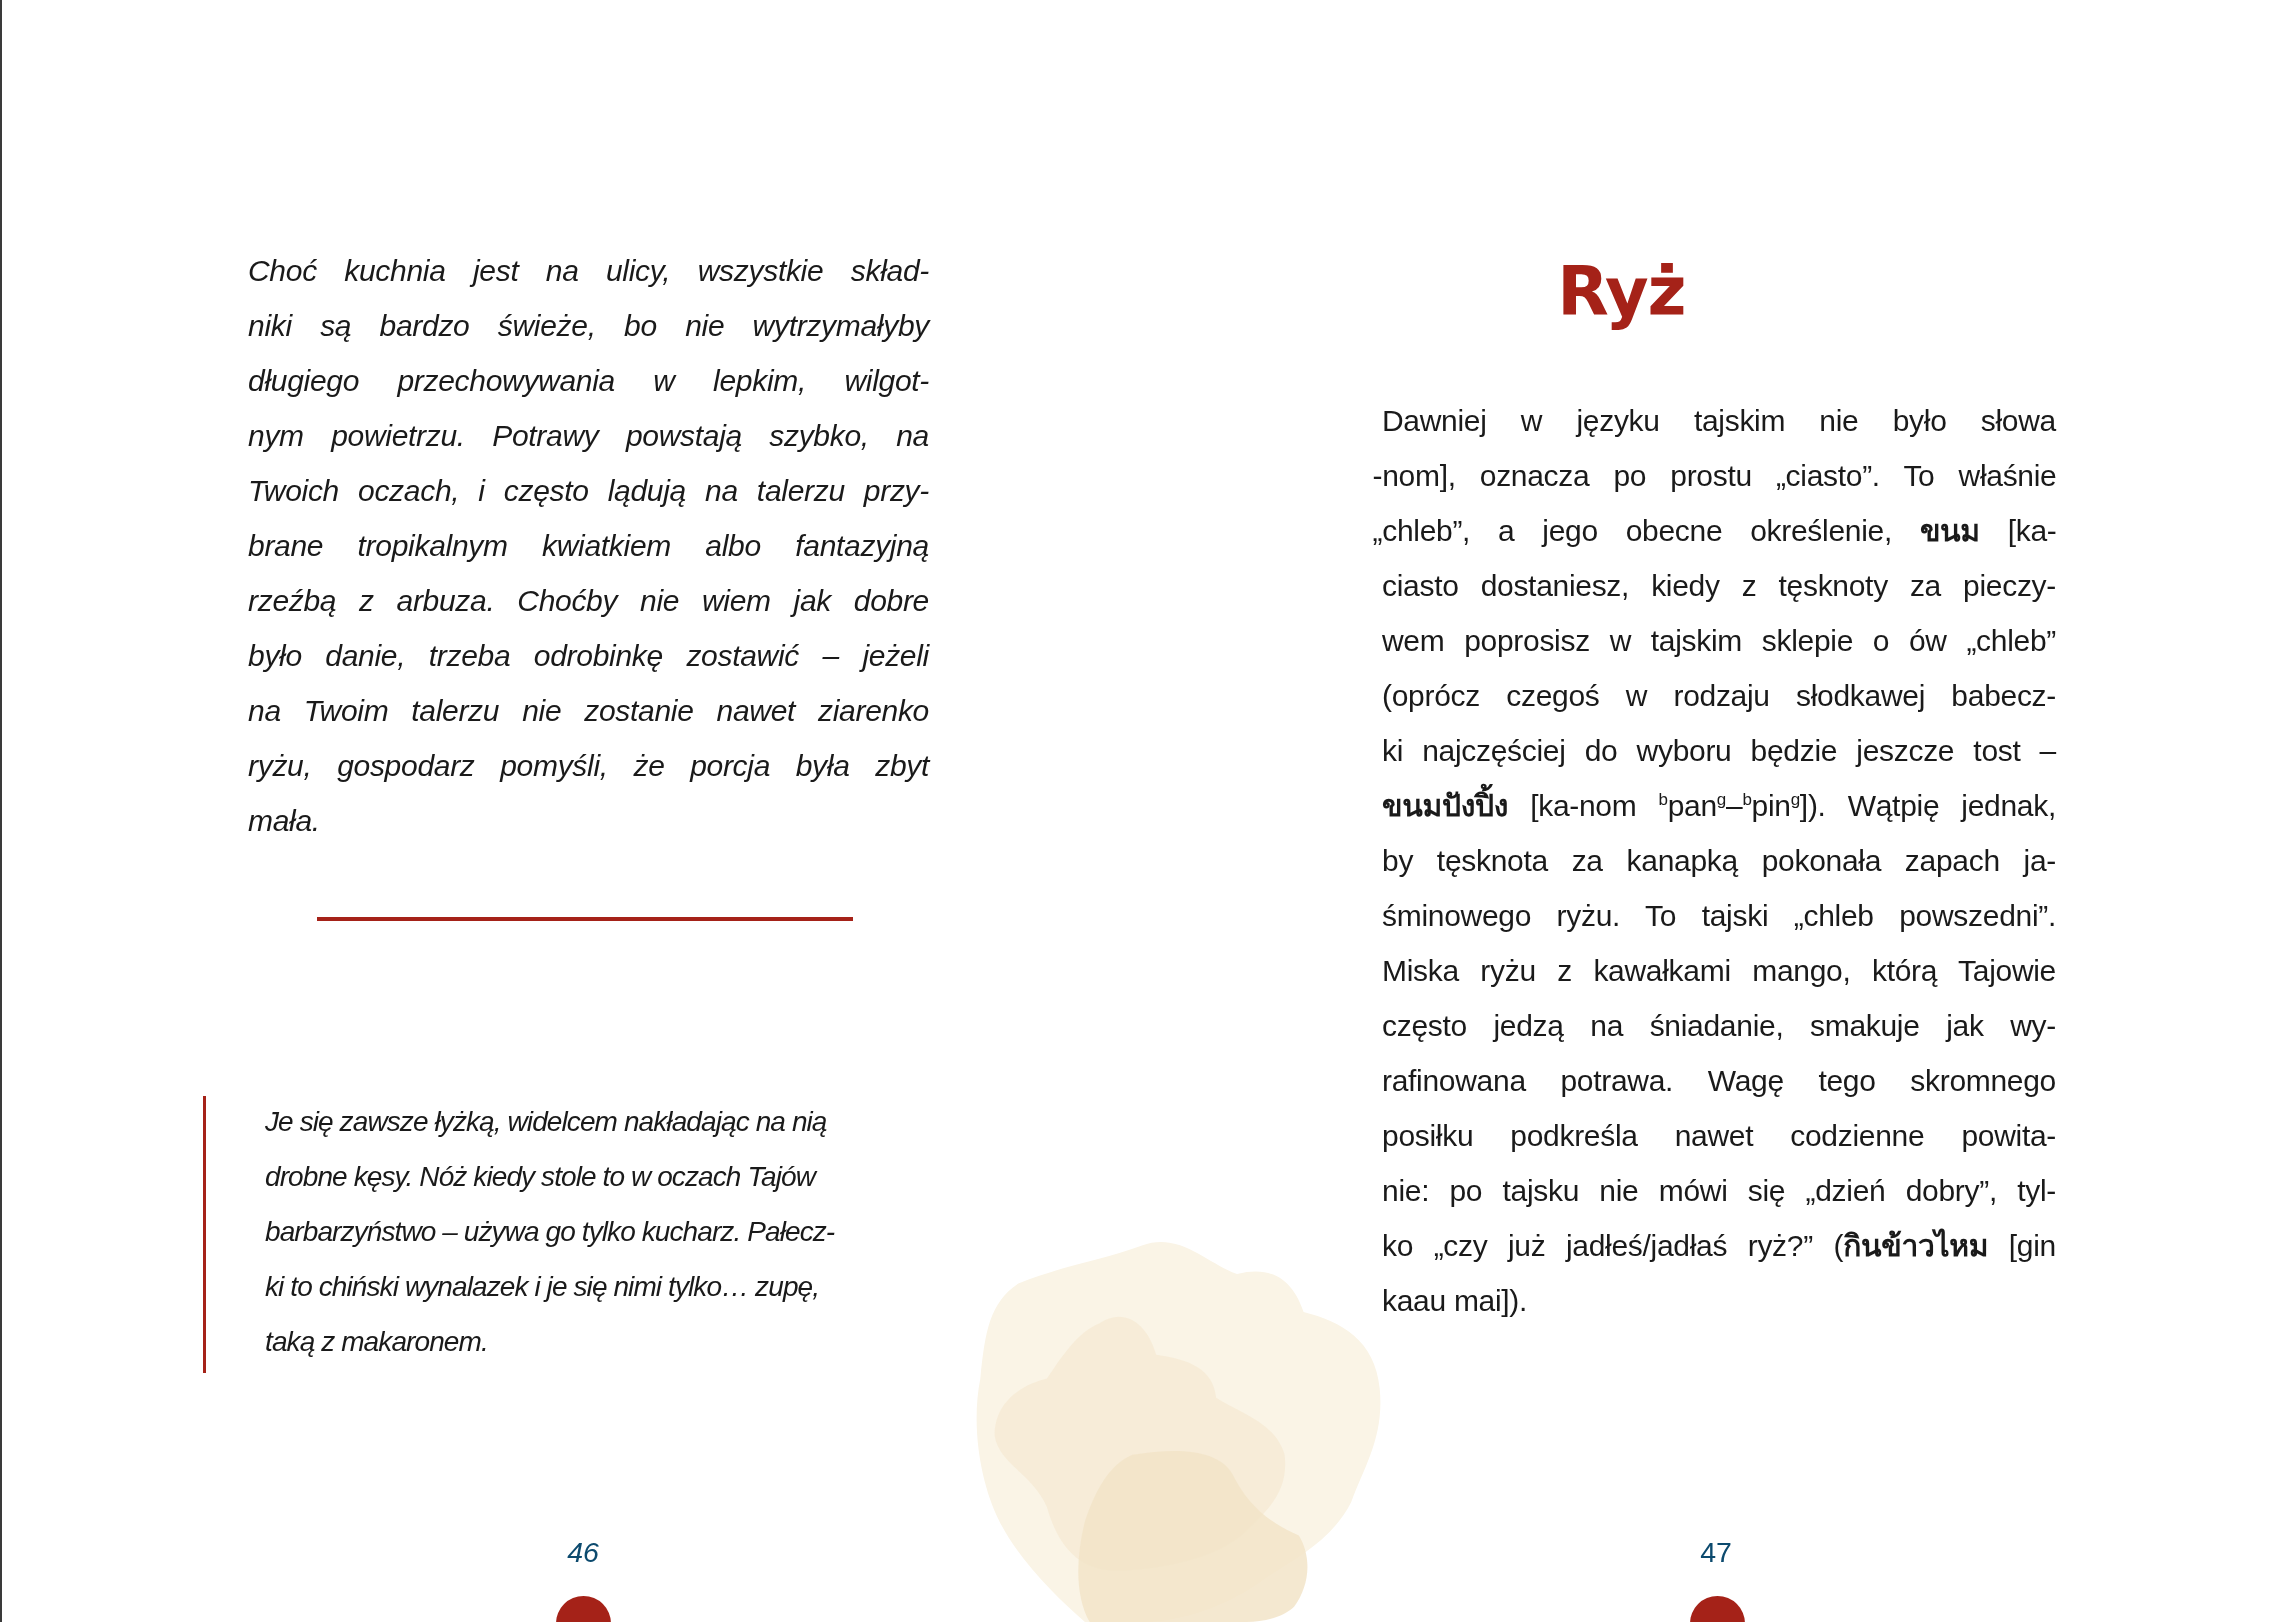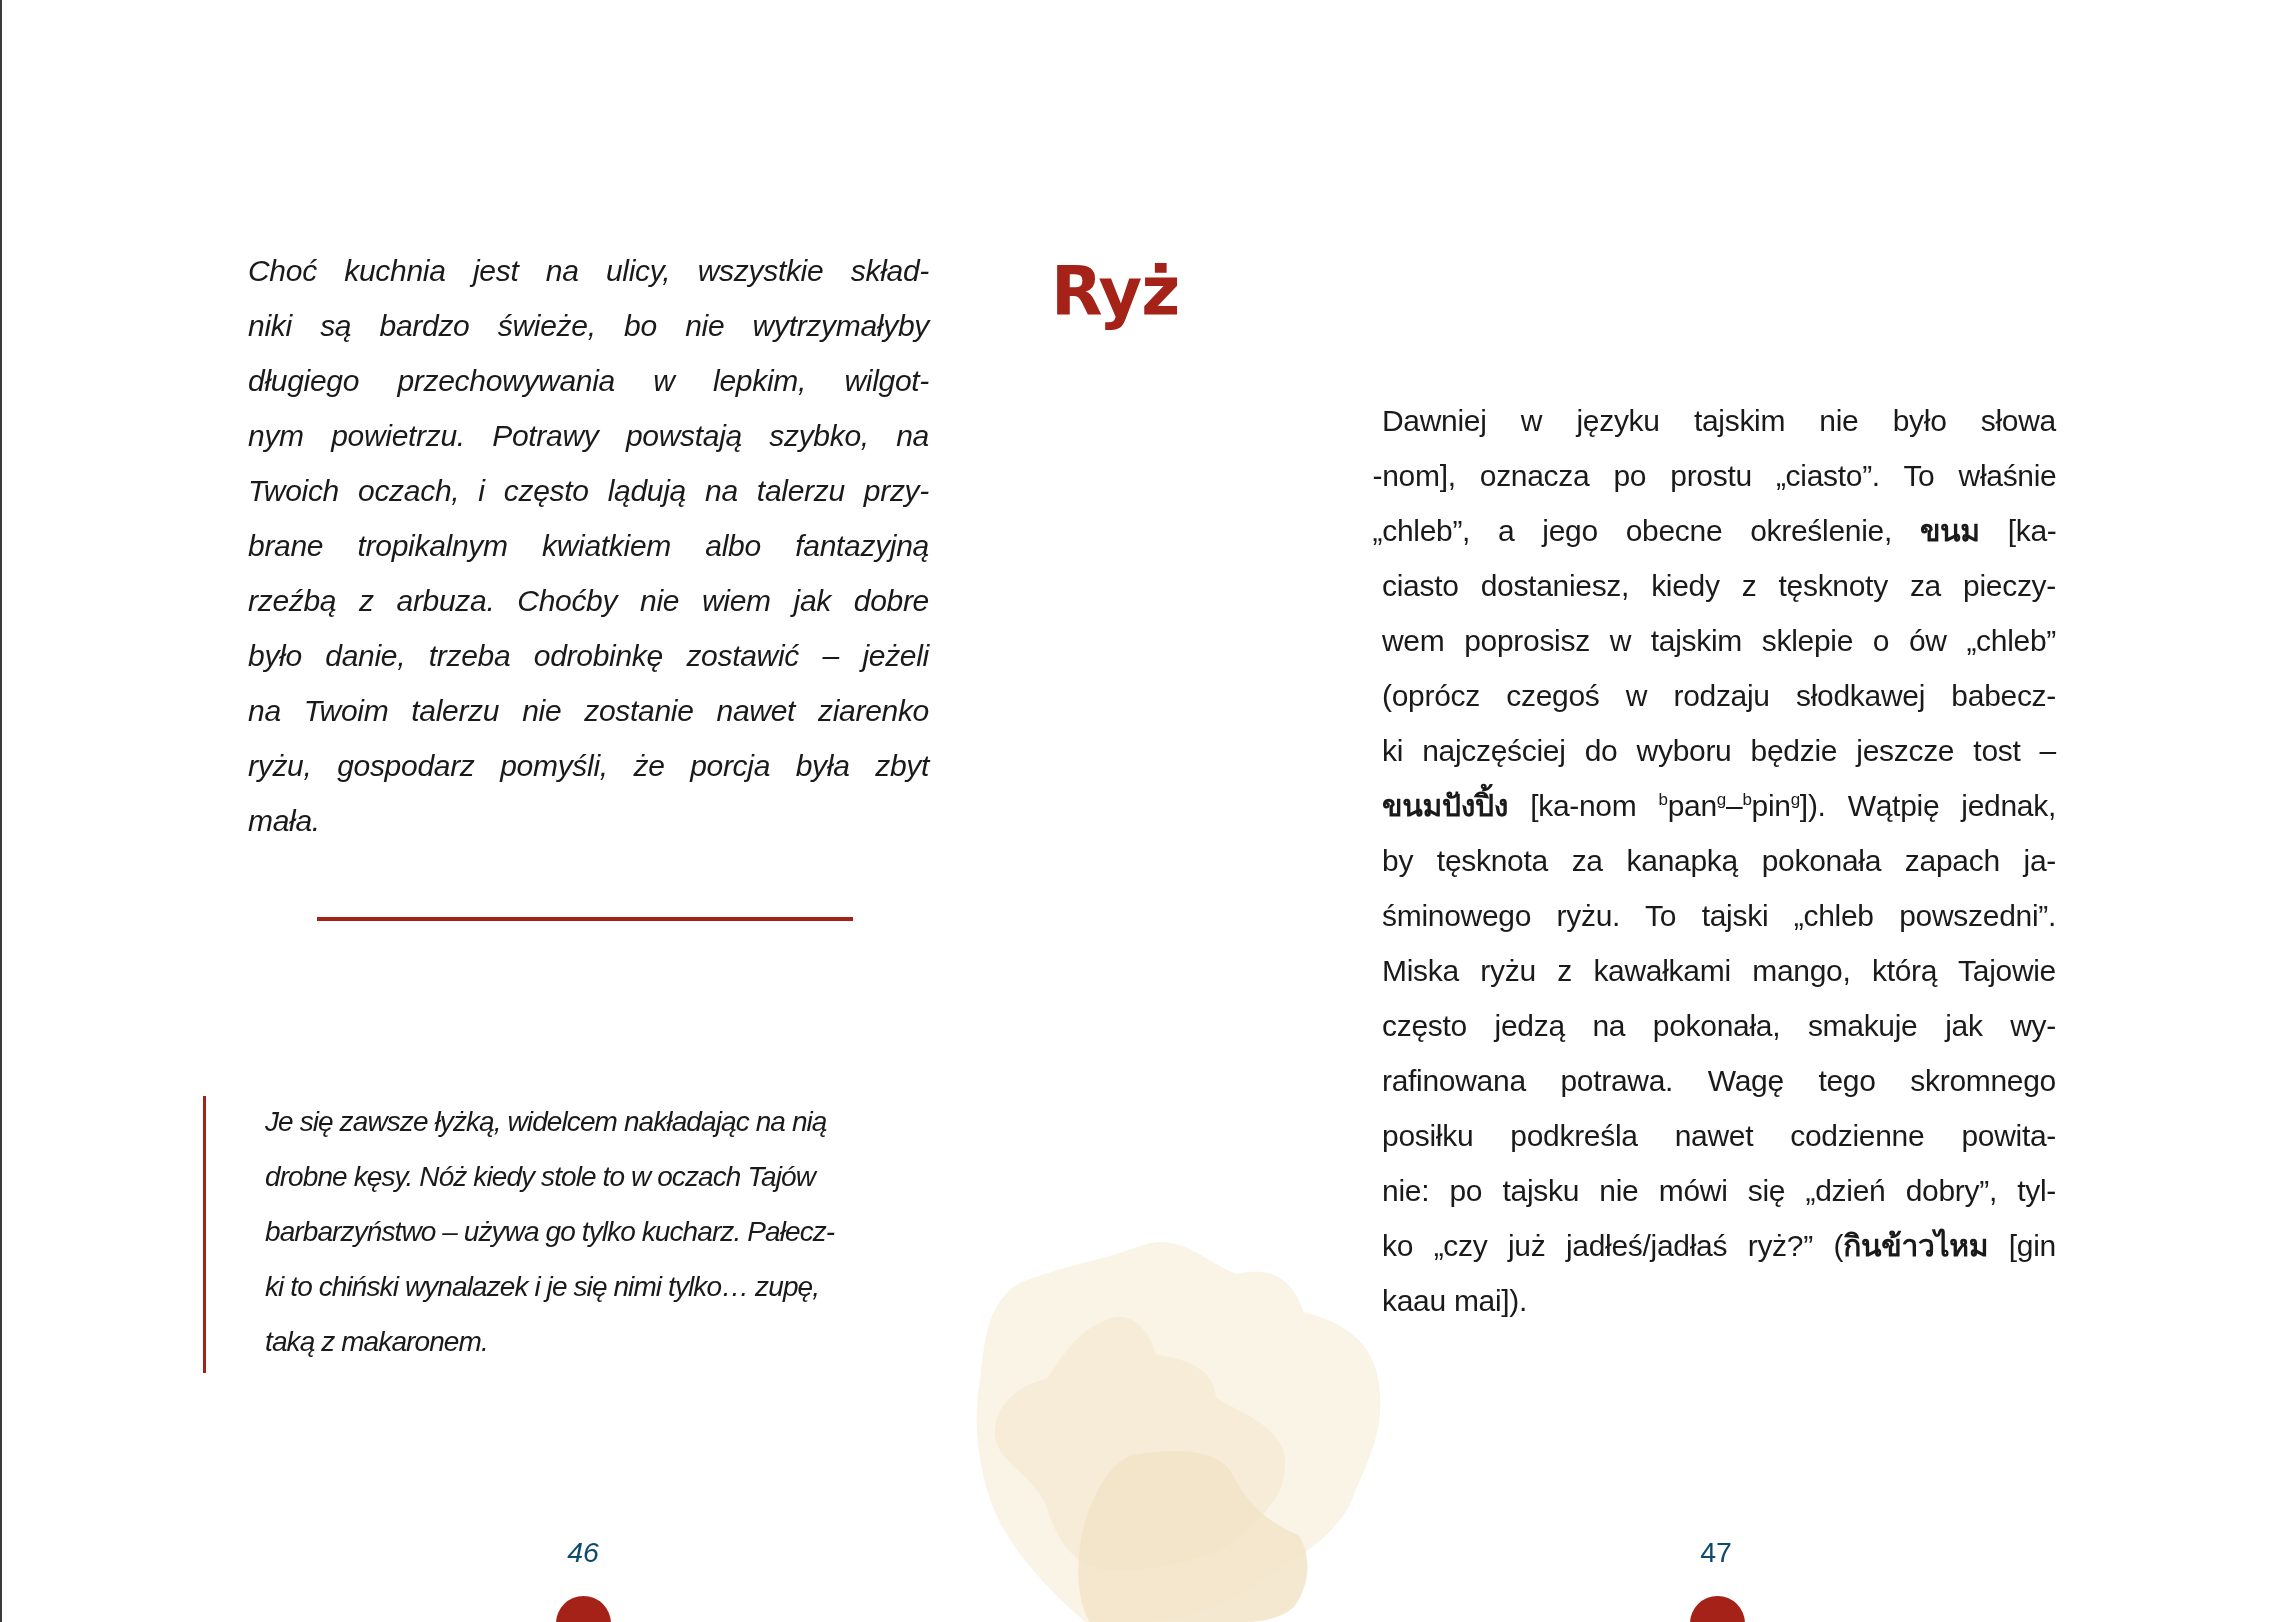--- a/index.html
+++ b/index.html
@@ -21,21 +21,21 @@
   .left-body { left: 240px; top: 243px; width: 681px; }
   .right-body { left: 241px; top: 393px; width: 674px; }
 
   .divider { position: absolute; left: 309px; top: 917px; width: 536px; height: 3.8px; background: #a52218; }
 
   .quote-bar { position: absolute; left: 195px; top: 1096px; width: 2.9px; height: 277px; background: #a52218; }
   .quote-body { left: 257px; top: 1094px; width: 713px; font-size: 28px; letter-spacing: -0.9px; }
 
   .title {
     position: absolute; left: 0; width: 1141px; top: 249px; margin-left: -90px;
-    text-align: left; color: #a52218;
+    text-align: center; color: #a52218;
     font-family: "DejaVu Sans", sans-serif; font-weight: bold; font-size: 67px; line-height: 86px; letter-spacing: -1px;
   }
 
   .thai { font-family: "DejaVu Sans", sans-serif; font-weight: bold; }
   sup { font-size: 17px; line-height: 0; vertical-align: 11.4px; }
 
   .page-number { position: absolute; top: 1535px; width: 114px; text-align: center; color: #0c4a6e; font-size: 28.5px; line-height: 34px; }
   .pn-left { left: 518px; }
   .pn-right { left: 518px; text-align: center; }
 
@@ -94,21 +94,21 @@
     <span class="line" style="margin-left:-9.5px;width:684px;">-nom], oznacza po prostu „ciasto”. To właśnie</span>
     <span class="line" style="margin-left:-9.5px;width:684px;"><span>„chleb”, a jego obecne określenie, </span><span class="thai">ขนม</span><span> [ka-</span></span>
     <span class="line">ciasto dostaniesz, kiedy z tęsknoty za pieczy-</span>
     <span class="line">wem poprosisz w tajskim sklepie o ów „chleb”</span>
     <span class="line">(oprócz czegoś w rodzaju słodkawej babecz-</span>
     <span class="line">ki najczęściej do wyboru będzie jeszcze tost –</span>
     <span class="line"><span class="thai">ขนมปังปิ้ง</span><span> [ka-nom </span><sup>b</sup><span>pan</span><sup>g</sup><span>–</span><sup>b</sup><span>pin</span><sup>g</sup><span>]). Wątpię jednak,</span></span>
     <span class="line">by tęsknota za kanapką pokonała zapach ja-</span>
     <span class="line">śminowego ryżu. To tajski „chleb powszedni”.</span>
     <span class="line">Miska ryżu z kawałkami mango, którą Tajowie</span>
-    <span class="line">często jedzą na pokonała, smakuje jak wy-</span>
+    <span class="line">często jedzą na śniadanie, smakuje jak wy-</span>
     <span class="line">rafinowana potrawa. Wagę tego skromnego</span>
     <span class="line">posiłku podkreśla nawet codzienne powita-</span>
     <span class="line">nie: po tajsku nie mówi się „dzień dobry”, tyl-</span>
     <span class="line"><span>ko „czy już jadłeś/jadłaś ryż?” (</span><span class="thai">กินข้าวไหม</span><span> [gin</span></span>
     <span class="line last">kaau mai]).</span>
   </div>
 
   <div class="page-number pn-right">47</div>
   <div class="page-dot dot-right"></div>
 </div>

